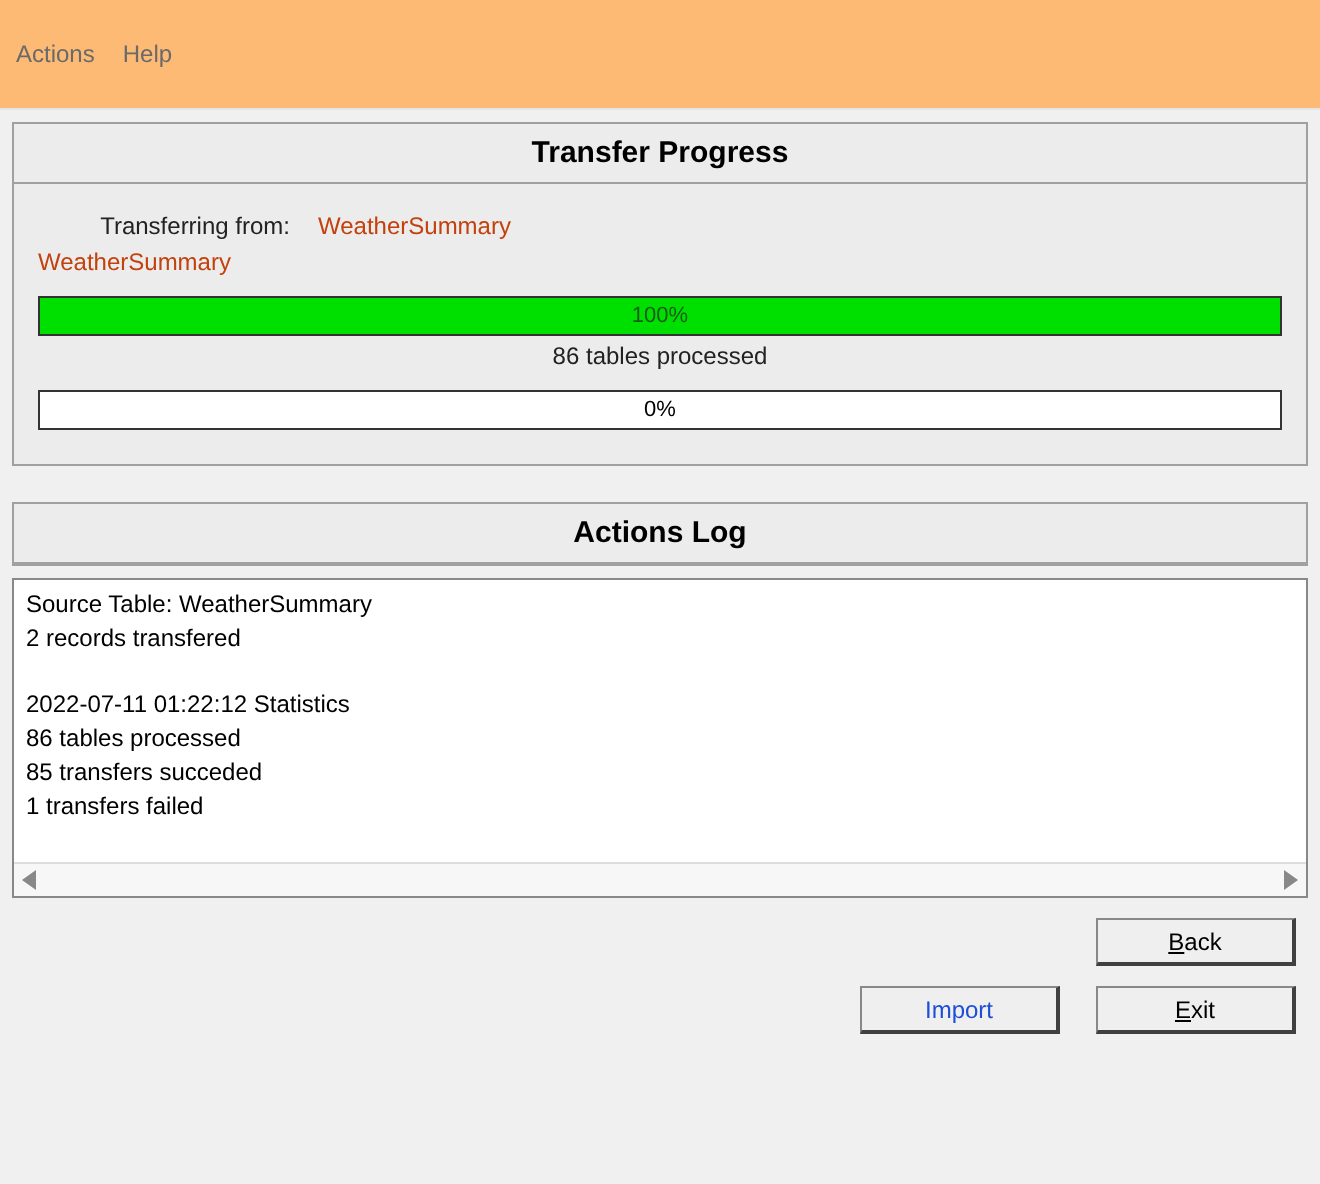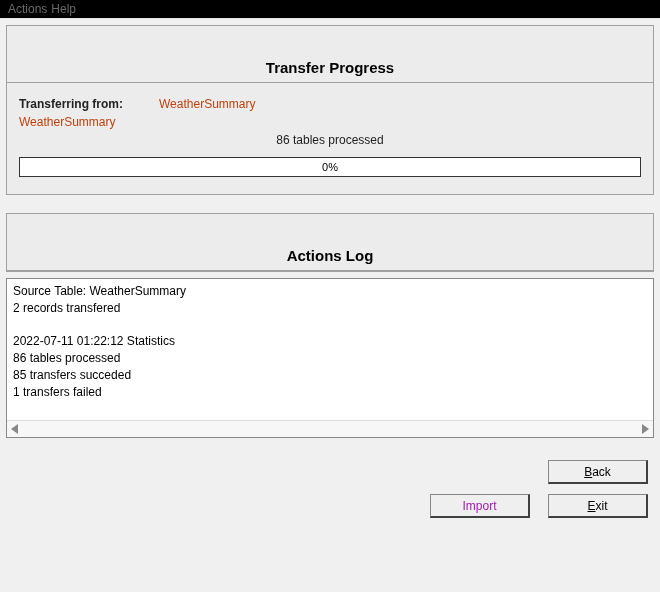--- a/index.html
+++ b/index.html
@@ -9,55 +9,54 @@
     font-family: "Segoe UI", Tahoma, Arial, sans-serif;
     font-size: 12px;
     background: #f0f0f0;
     color: #000;
     width: 660px;
     height: 592px;
     overflow: hidden;
   }
   .menubar {
     display: flex;
-    gap: 4px;
-    padding: 2px 8px;
-    background: #000000;
+    gap: 14px;
+    padding: 20px 8px;
+    background: #fdba74;
     color: #6a6a6a;
     font-size: 12px;
     border-bottom: 1px solid #e5e5e5;
   }
   .menubar span { cursor: default; }
   .section {
     border: 1px solid #a0a0a0;
     margin: 6px 6px 0 6px;
     background: #ececec;
   }
   .section-title {
     text-align: center;
     font-weight: bold;
     font-size: 15px;
     padding: 6px 0;
     border-bottom: 1px solid #a0a0a0;
     background: #ececec;
-    margin-top: 27px;
   }
   .section-body {
     padding: 10px 12px 14px 12px;
   }
   .row {
     display: flex;
     align-items: center;
     margin: 4px 0;
   }
   .row .lbl {
     width: 140px;
+    text-align: right;
     padding-right: 14px;
     color: #222;
-    font-weight: bold;
   }
   .row .val {
     flex: 1;
     color: #c2410c;
   }
   .progressbar {
     height: 20px;
     border: 1px solid #333;
     background: #fff;
     margin: 10px 0 3px 0;
@@ -80,21 +79,21 @@
   .progress-subtext {
     text-align: center;
     font-size: 12px;
     color: #222;
     margin-bottom: 6px;
   }
   .progressbar.empty .progress-text { color: #000; }
   .log-area {
     background: #fff;
     border: 1px solid #888;
-    margin: 6px 6px 12px 6px;
+    margin: 6px 6px 0 6px;
     height: 160px;
     display: flex;
     flex-direction: column;
   }
   .log-content {
     flex: 1;
     padding: 4px 6px;
     font-size: 12px;
     line-height: 1.4;
     white-space: pre-line;
@@ -131,21 +130,21 @@
     border: 1px solid #888;
     border-right: 2px solid #404040;
     border-bottom: 2px solid #404040;
     font-size: 12px;
     display: flex;
     align-items: center;
     justify-content: center;
     cursor: default;
     position: relative;
   }
-  .btn.disabled { color: #a21caf; }
+  .btn.disabled { color: #1d4ed8; }
   .btn .ul { text-decoration: underline; }
 </style>
 </head>
 <body>
 
 <div class="menubar">
   <span>Actions</span>
   <span>Help</span>
 </div>
 
@@ -153,20 +152,24 @@
   <div class="section-title">Transfer Progress</div>
   <div class="section-body">
     <div class="row">
       <div class="lbl">Transferring from:</div>
       <div class="val">WeatherSummary</div>
     </div>
     <div class="row">
       <div class="val">WeatherSummary</div>
     </div>
 
+    <div class="progressbar">
+      <div class="progress-fill" style="width:100%"></div>
+      <div class="progress-text">100%</div>
+    </div>
     <div class="progress-subtext">86 tables processed</div>
 
     <div class="progressbar empty">
       <div class="progress-fill" style="width:0%"></div>
       <div class="progress-text">0%</div>
     </div>
   </div>
 </div>
 
 <div class="section" style="margin-top:18px;">

